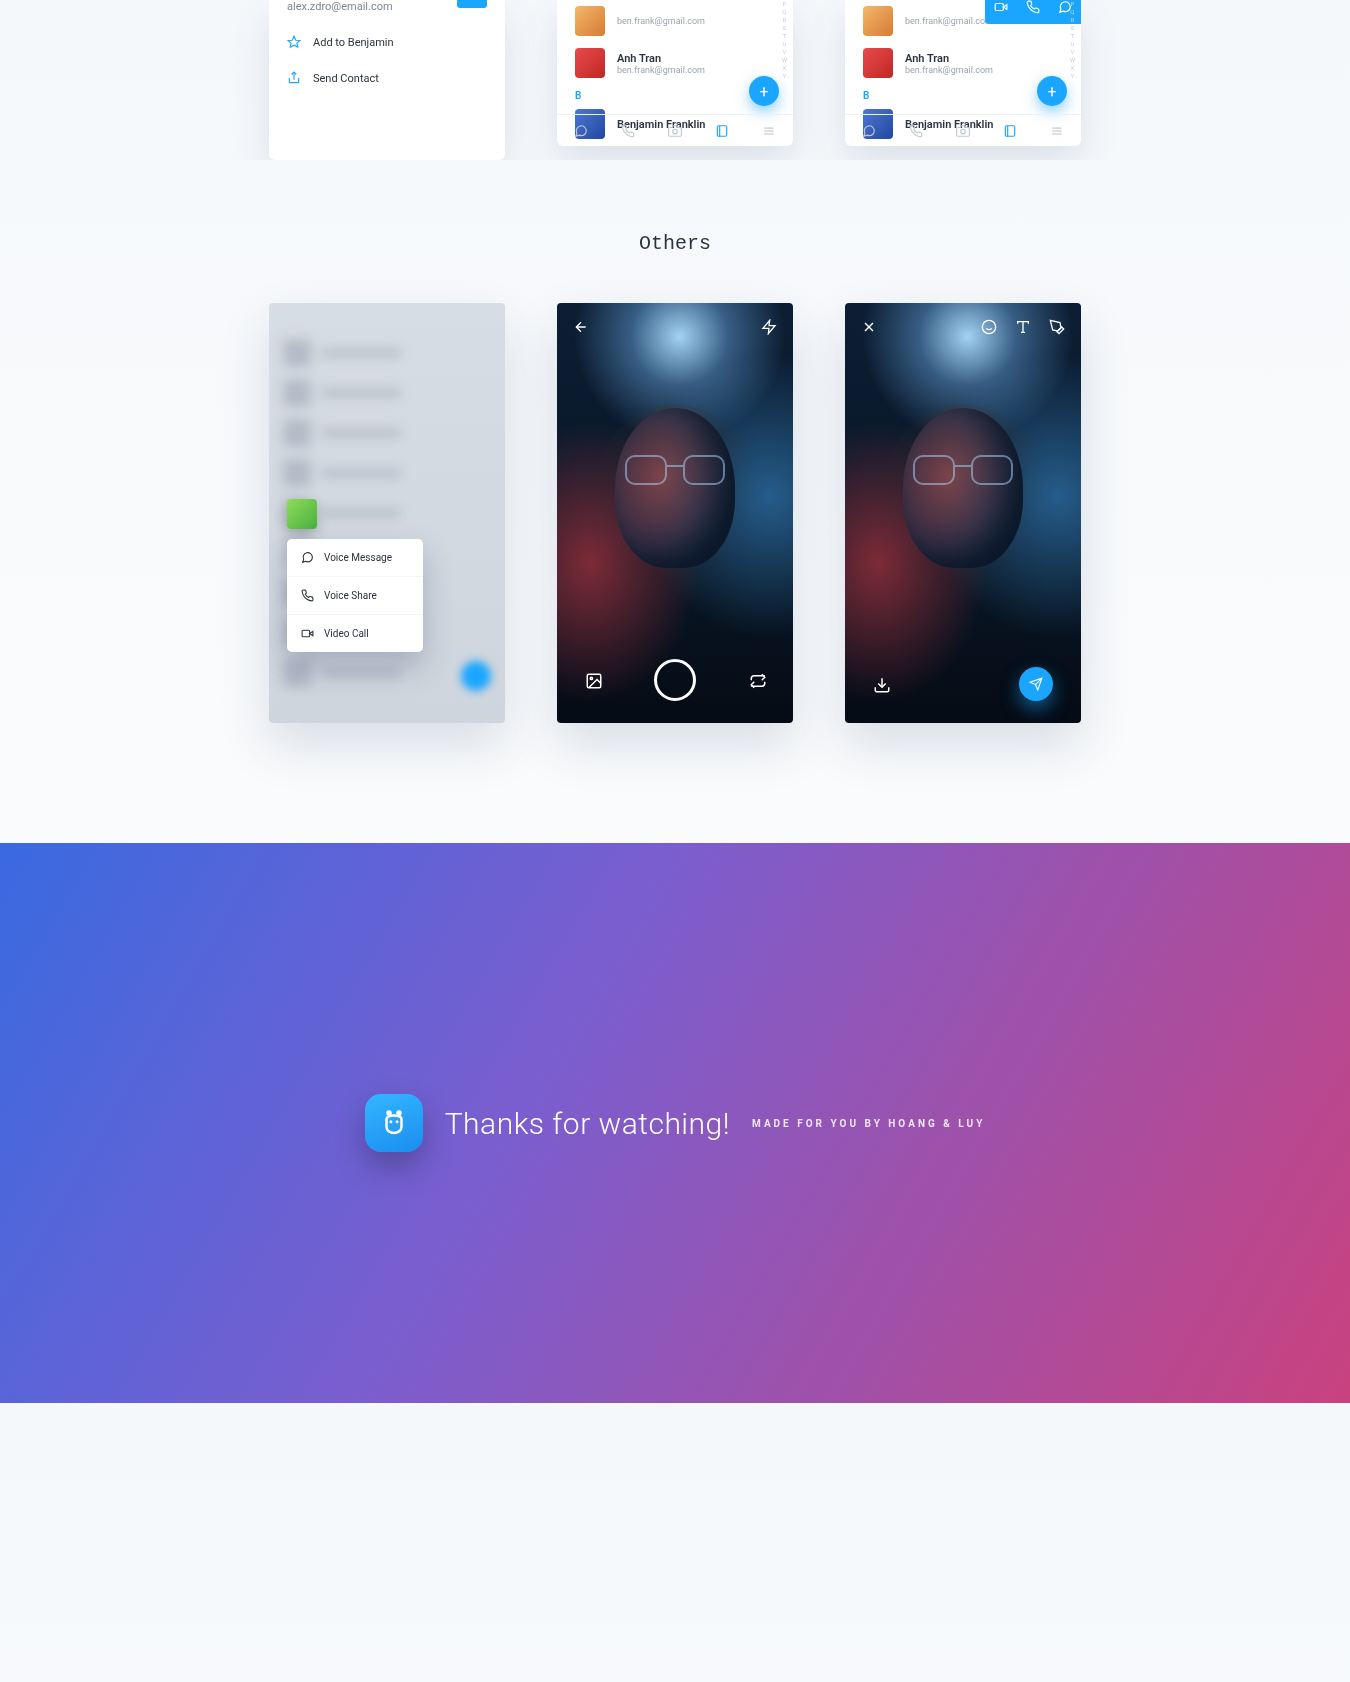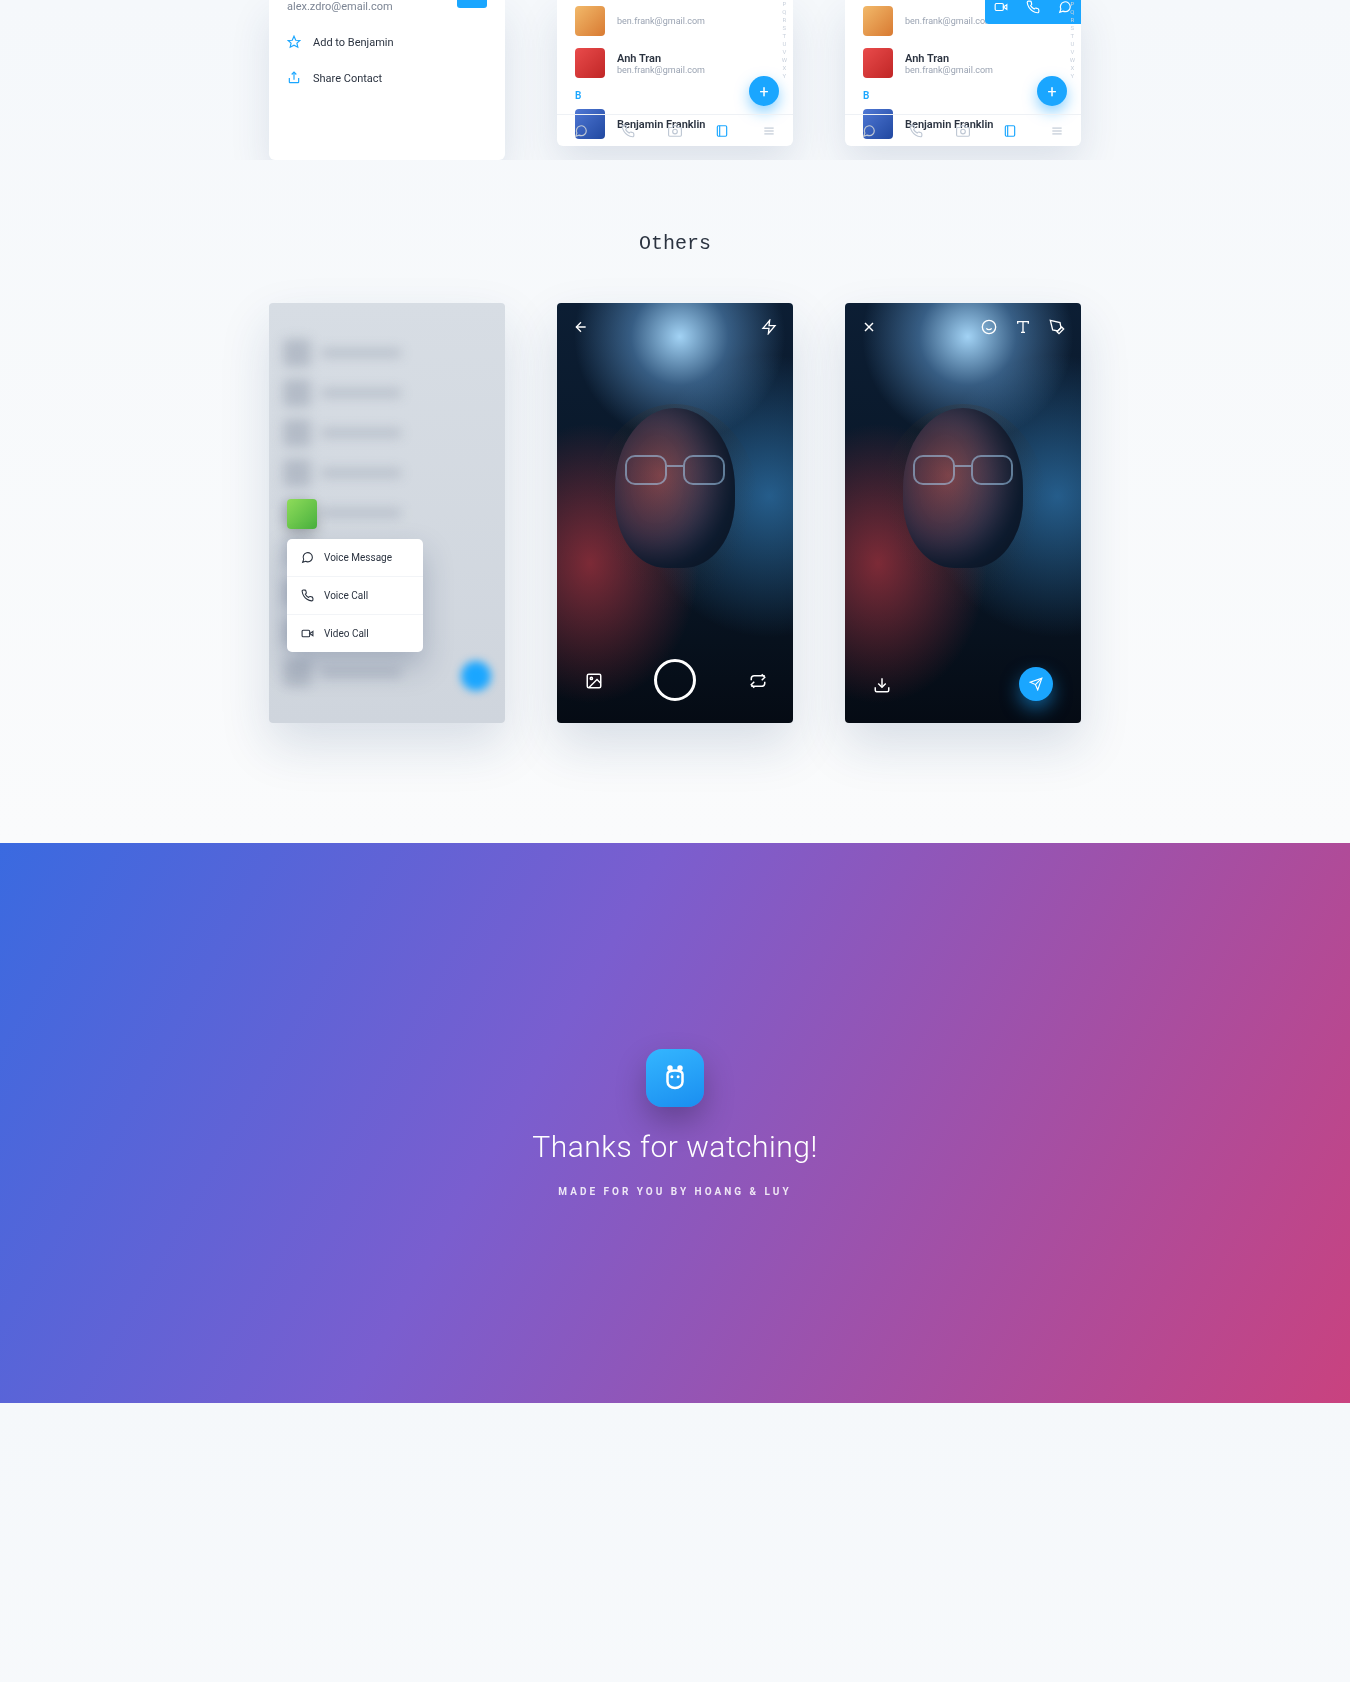--- a/index.html
+++ b/index.html
@@ -75,21 +75,21 @@
   .shutter { width:42px; height:42px; border:3px solid #fff; border-radius:50%; }
   .send-fab { width:34px; height:34px; border-radius:50%; background:#1aa6ff; display:flex; align-items:center; justify-content:center; box-shadow:0 8px 18px rgba(26,166,255,.5); }
 
   
   .tri-peach { position:absolute; right:0; top:480px; width:380px; height:240px; background:linear-gradient(200deg, rgba(255,220,180,.0) 30%, rgba(255,222,185,.8) 70%); clip-path: polygon(100% 0, 100% 100%, 0 100%); z-index:-1; }
   .dots { position:absolute; left:-10px; top:580px; width:180px; height:260px;
     background-image: radial-gradient(#d7dee7 1px, transparent 1px);
     background-size: 8px 8px; opacity:.6; z-index:-1; transform:rotate(-6deg); }
 
   
-  .footer { height:560px; background: linear-gradient(120deg,#3a6ae0 0%, #7a5ecf 40%, #c9427f 100%); display:flex; flex-direction:column; align-items:center; justify-content:center; gap:22px; }
+  .footer { height:560px; background: linear-gradient(120deg,#3a6ae0 0%, #7a5ecf 40%, #c9427f 100%); display:flex; flex-direction:row; align-items:center; justify-content:center; gap:22px; }
   .app-tile { width:58px; height:58px; border-radius:16px; background:linear-gradient(160deg,#34b6ff,#1a8ef0); display:flex; align-items:center; justify-content:center; box-shadow:0 14px 30px rgba(0,0,0,.25); }
   .thanks { color:#fff; font-size:30px; font-weight:300; letter-spacing:.5px; }
   .madeby { color:rgba(255,255,255,.85); font-size:10px; letter-spacing:3px; font-weight:700; }
 
   svg { display:block; }
 </style>
 </head>
 <body>
 
 <div class="stage">
@@ -109,21 +109,21 @@
         <span>Add to Benjamin</span>
       </div>
       <div class="opt-row">
         <span class="opt-icon">
           <svg viewBox="0 0 24 24" width="14" height="14" fill="none" stroke="#1aa6ff" stroke-width="2">
               <path d="M4 12v7a1 1 0 001 1h14a1 1 0 001-1v-7"></path>
               <path d="M16 6l-4-4-4 4"></path>
               <path d="M12 2v13"></path>
             </svg>
         </span>
-        <span>Share Contact</span>
+        <span>Send Contact</span>
       </div>
     </div>
 
     <div class="phone-top pt-bc" style="height:146px;">
       <div class="contact">
         <span class="avatar av1"></span>
         <div>
           <div class="c-email">ben.frank@gmail.com</div>
         </div>
       </div>
@@ -326,21 +326,21 @@
               </svg>
             </span>
           <span>Voice Message</span>
         </div>
         <div class="menu-row">
           <span class="menu-icon">
               <svg viewBox="0 0 24 24" width="13" height="13" fill="none" stroke="currentColor" stroke-width="2">
                 <path d="M22 16.9v3a2 2 0 01-2.2 2 19.8 19.8 0 01-8.6-3.1 19.5 19.5 0 01-6-6A19.8 19.8 0 012.1 4.2 2 2 0 014.1 2h3a2 2 0 012 1.7c.1.9.3 1.8.6 2.6a2 2 0 01-.5 2.1L8 9.6a16 16 0 006 6l1.2-1.2a2 2 0 012.1-.5c.8.3 1.7.5 2.6.6a2 2 0 011.7 2z"></path>
               </svg>
             </span>
-          <span>Voice Call</span>
+          <span>Voice Share</span>
         </div>
         <div class="menu-row">
           <span class="menu-icon">
               <svg viewBox="0 0 24 24" width="13" height="13" fill="none" stroke="currentColor" stroke-width="2">
                 <rect x="2" y="6" width="14" height="12" rx="2"></rect>
                 <polygon points="22 8 16 12 22 16"></polygon>
               </svg>
             </span>
           <span>Video Call</span>
         </div>

